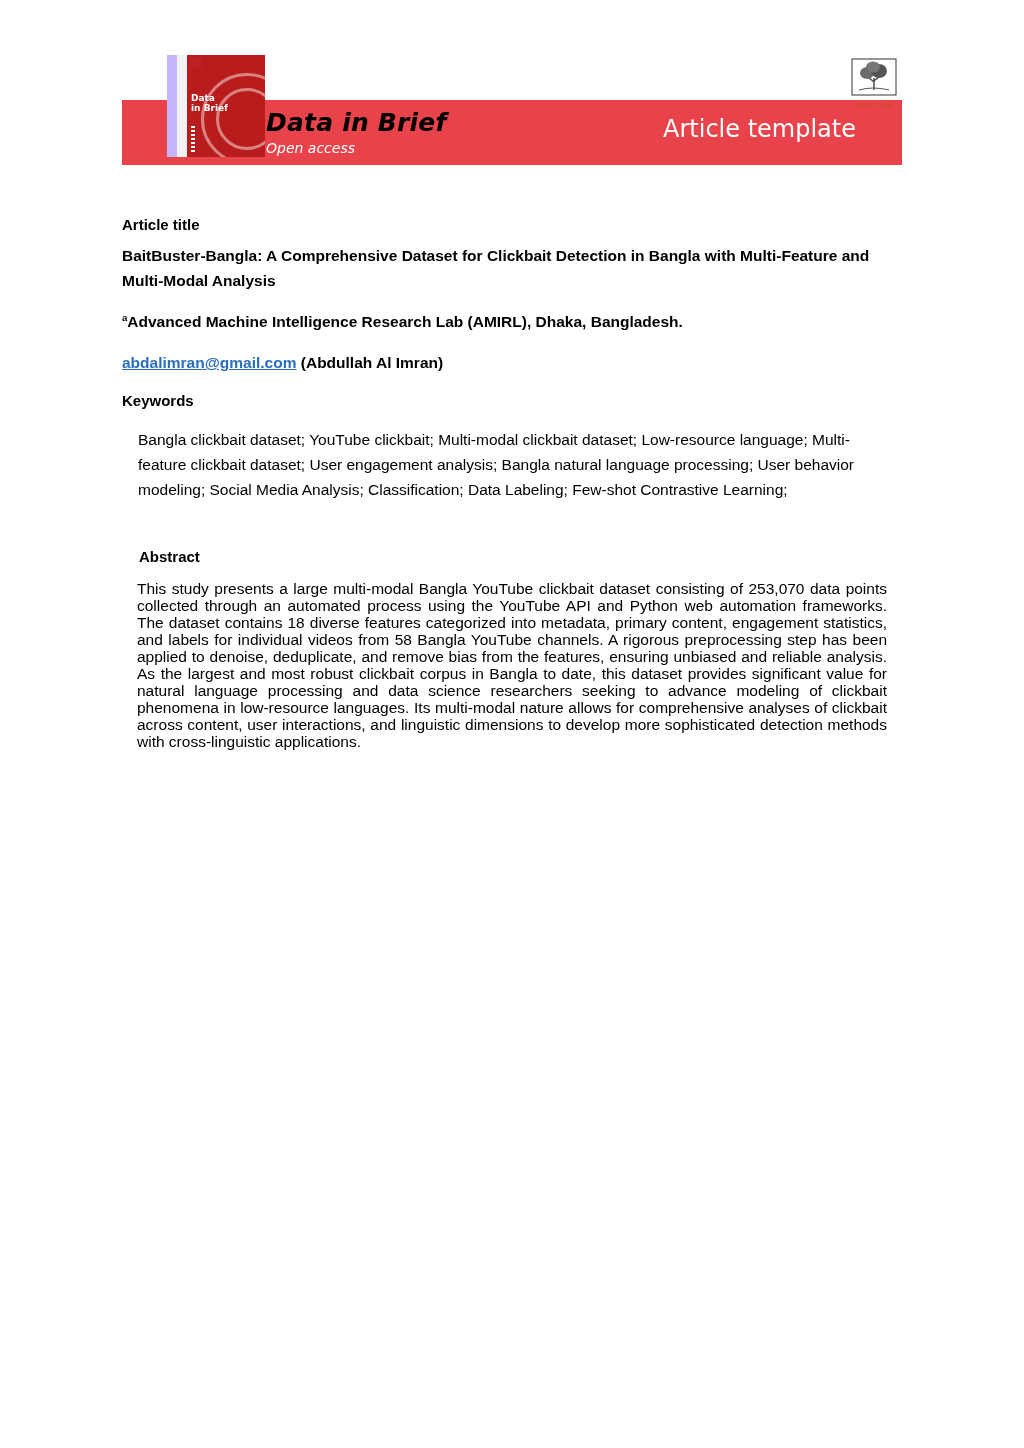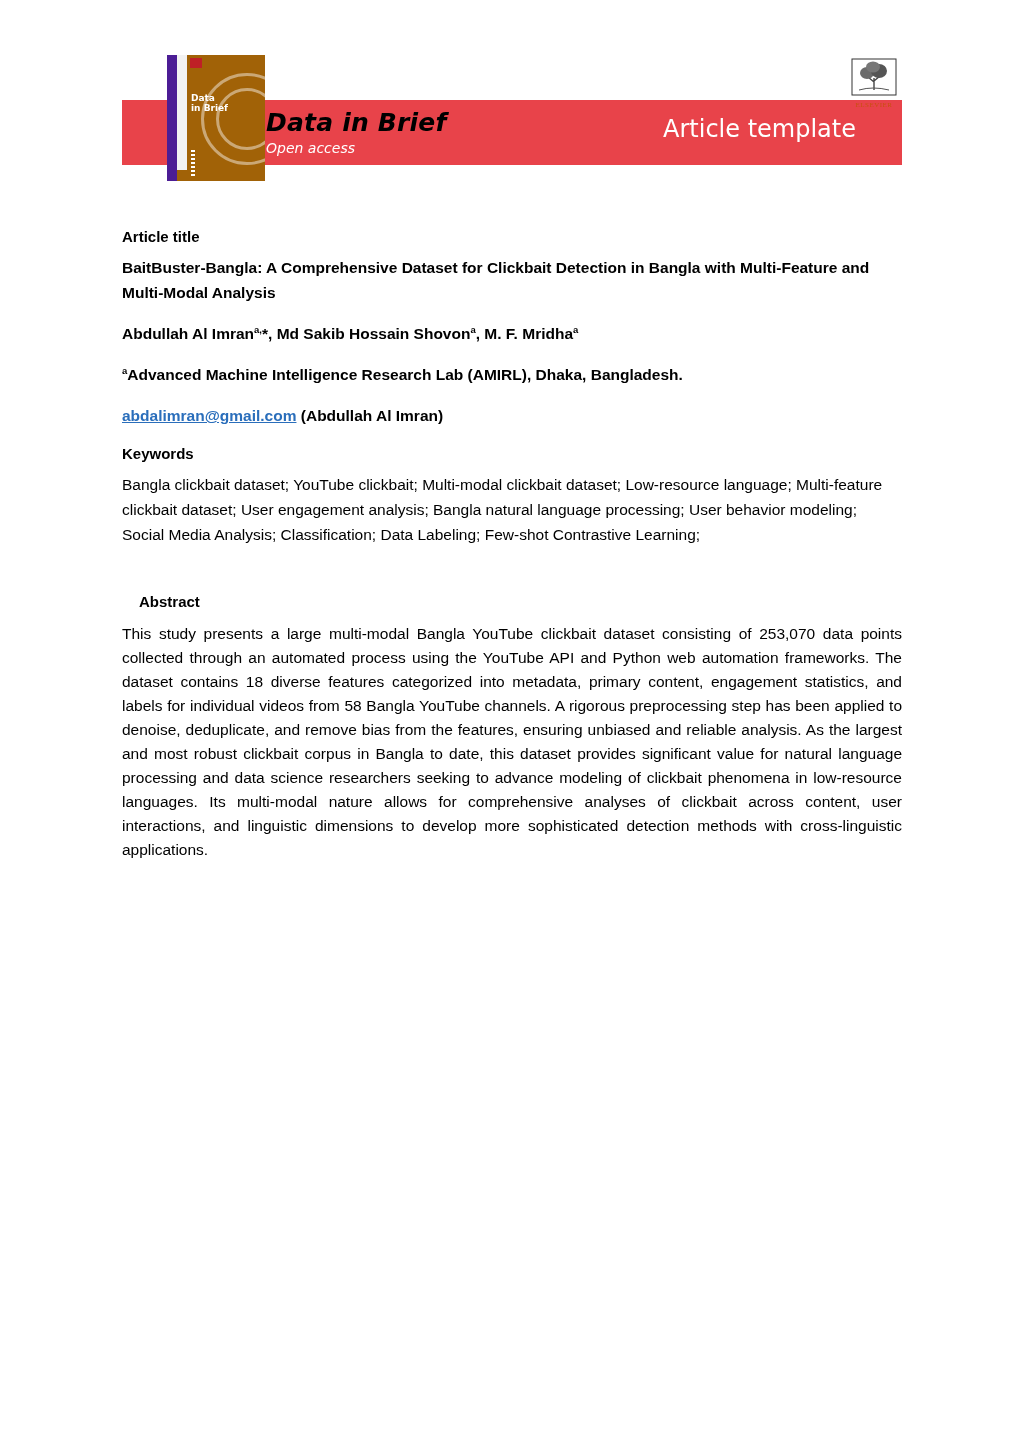--- a/index.html
+++ b/index.html
@@ -65,23 +65,23 @@
     font-size: 24px;
     color: #ffffff;
   }
 
   
   .cover {
     position: absolute;
     left: 45px;
     top: -45px;
     width: 88px;
-    height: 126px;
-    background: #a16207;
-    border-left: 10px solid #4c1d95;
+    height: 102px;
+    background: #b91c1c;
+    border-left: 10px solid #c4b5fd;
     overflow: hidden;
   }
   .cover-spine {
     position: absolute;
     left: 0;
     top: 0;
     width: 10px;
     height: 115px;
     background: #f2f2f2;
   }
@@ -162,21 +162,21 @@
   h1.section-title {
     font-family: "Liberation Sans", sans-serif;
     font-size: 23px;
     font-weight: normal;
     margin: 0 0 8px 0;
     letter-spacing: 0.2px;
   }
   .field-label {
     font-size: 15px;
     font-weight: bold;
-    margin: 12px 0 8px 0;
+    margin: 0 0 8px 0;
     line-height: 20px;
   }
   .field-value {
     font-size: 15.5px;
     line-height: 25px;
     margin: 0 0 16px 0;
     font-weight: bold;
   }
   .field-label.spaced {
     margin-top: 18px;
@@ -190,28 +190,28 @@
     color: #2a6ebb;
     text-decoration: underline;
   }
   .abstract-head {
     font-size: 15px;
     font-weight: bold;
     margin: 46px 0 12px 17px;
   }
   .abstract-body {
     font-size: 15.5px;
-    line-height: 24px;
+    line-height: 17px;
     text-align: justify;
-    margin: 0;
+    margin: 15px;
   }
   .keywords-value {
     font-size: 15.5px;
     line-height: 25px;
-    margin: 0;
+    margin: 16px;
   }
 </style>
 </head>
 <body>
 
 <div class="page">
 
   <div class="masthead">
     <div class="masthead-inner">
       <div class="cover">
@@ -238,21 +238,20 @@
     </svg>
     <div class="elsevier-word">ELSEVIER</div>
   </div>
 
   <div class="content">
 
 
     <div class="field-label">Article title</div>
     <div class="field-value">BaitBuster-Bangla: A Comprehensive Dataset for Clickbait Detection in Bangla with Multi-Feature and Multi-Modal Analysis</div>
 
-    <div class="field-value"><span>Abdullah Al Imran</span><sup>a,</sup><span>*, Md Sakib Hossain Shovon</span><sup>a</sup><span>, M. F. Mridha</span><sup>a</sup></div>
 
     <div class="field-value"><sup>a</sup><span>Advanced Machine Intelligence Research Lab (AMIRL), Dhaka, Bangladesh.</span></div>
 
     <div class="field-value"><a class="email-link" href="#">abdalimran@gmail.com</a><span> (Abdullah Al Imran)</span></div>
 
     <div class="field-label">Keywords</div>
     <div class="keywords-value">Bangla clickbait dataset; YouTube clickbait; Multi-modal clickbait dataset; Low-resource language; Multi-feature clickbait dataset; User engagement analysis; Bangla natural language processing; User behavior modeling; Social Media Analysis; Classification; Data Labeling; Few-shot Contrastive Learning;</div>
 
     <div class="abstract-head">Abstract</div>
     <p class="abstract-body">This study presents a large multi-modal Bangla YouTube clickbait dataset consisting of 253,070 data points collected through an automated process using the YouTube API and Python web automation frameworks. The dataset contains 18 diverse features categorized into metadata, primary content, engagement statistics, and labels for individual videos from 58 Bangla YouTube channels. A rigorous preprocessing step has been applied to denoise, deduplicate, and remove bias from the features, ensuring unbiased and reliable analysis. As the largest and most robust clickbait corpus in Bangla to date, this dataset provides significant value for natural language processing and data science researchers seeking to advance modeling of clickbait phenomena in low-resource languages. Its multi-modal nature allows for comprehensive analyses of clickbait across content, user interactions, and linguistic dimensions to develop more sophisticated detection methods with cross-linguistic applications.</p>

